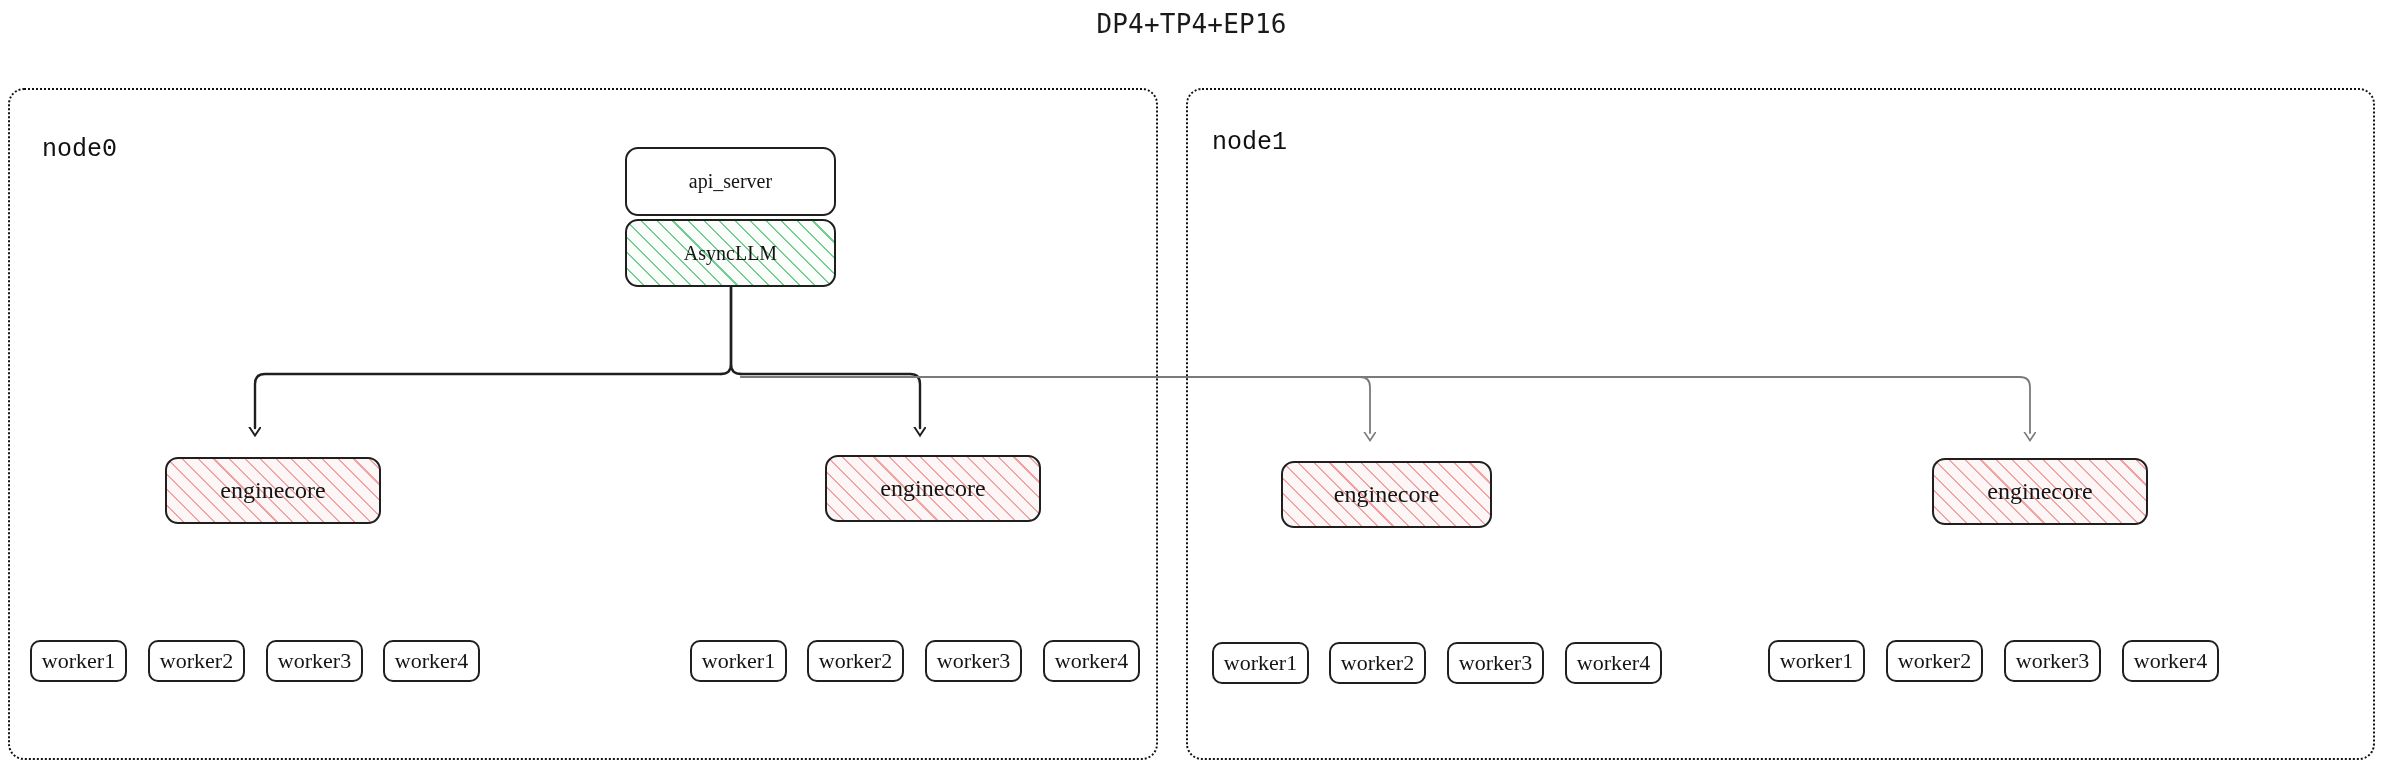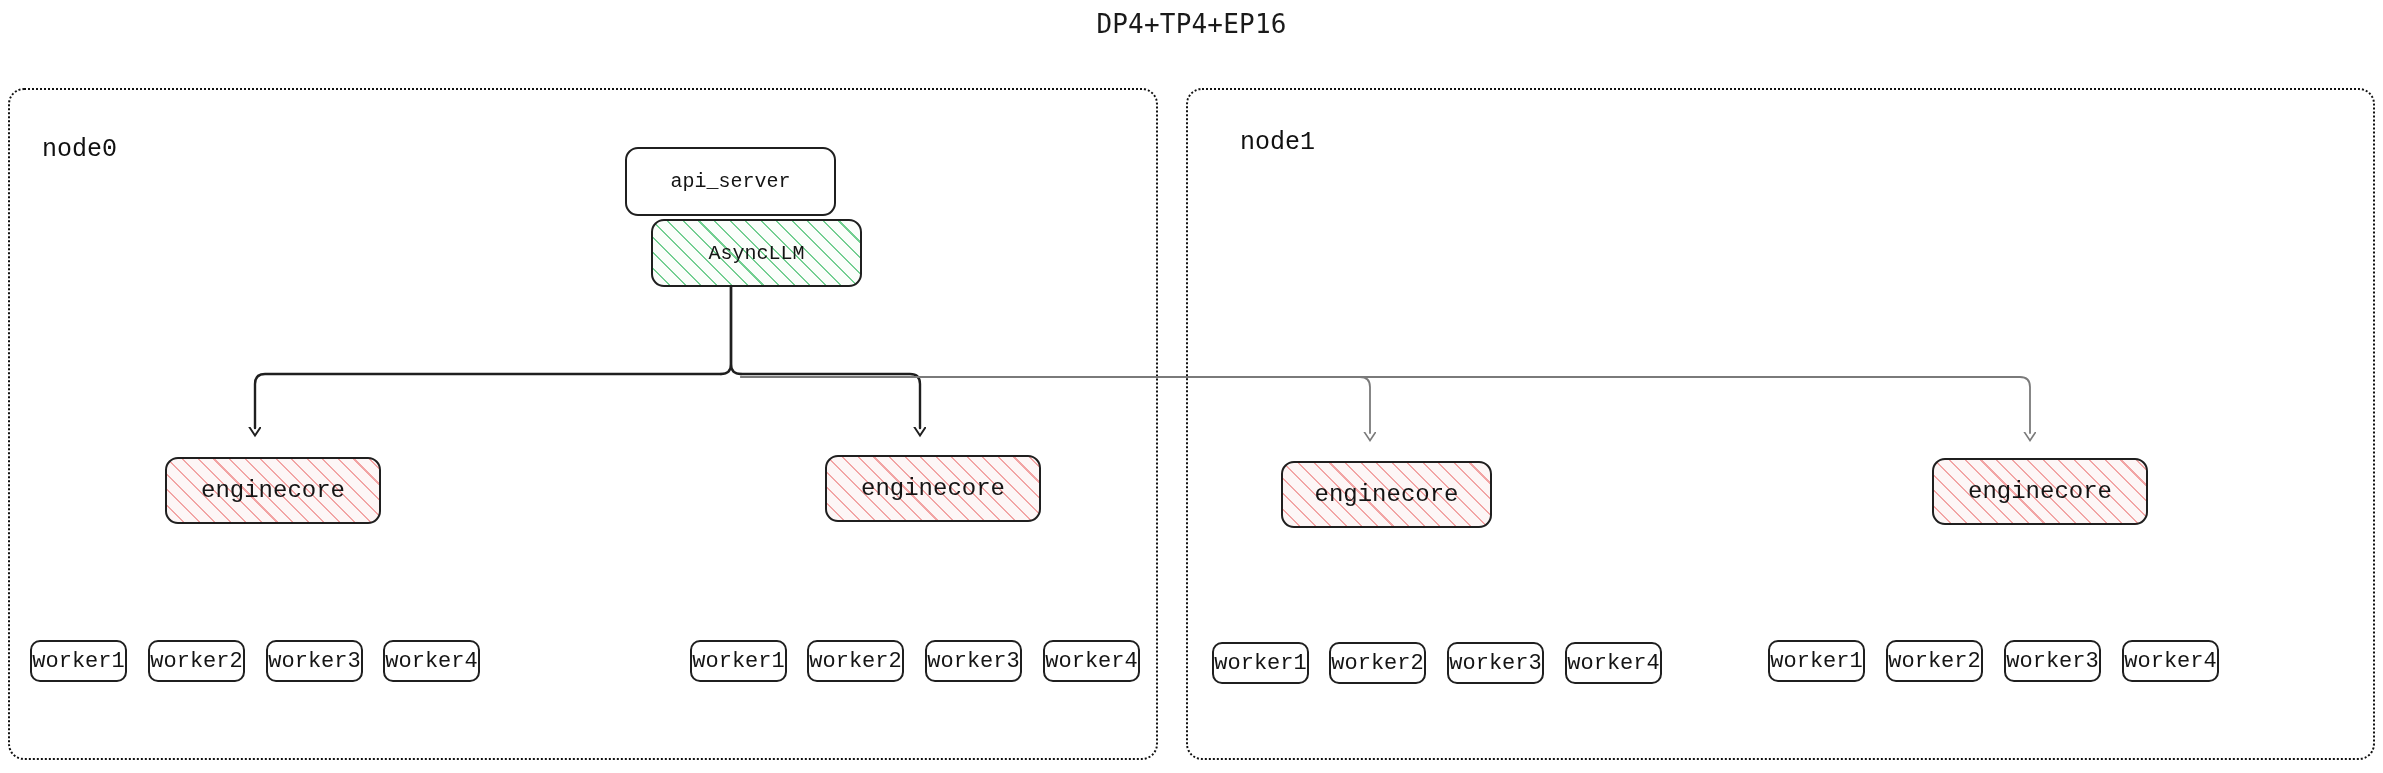--- a/index.html
+++ b/index.html
@@ -52,40 +52,39 @@
   .box {
     position: absolute;
     box-sizing: border-box;
     display: flex;
     align-items: center;
     justify-content: center;
     border: 2.2px solid #1f1f1f;
     border-radius: 11px;
     background: #ffffff;
     color: #141414;
-    font-family: Liberation Mono, monospace;
+    font-family: Liberation Serif, serif;
     white-space: nowrap;
   }
 
   .box-api {
     font-size: 20px;
     border-radius: 13px;
   }
 
   .box-async {
     font-size: 20px;
     border-radius: 13px;
     background-color: #fbfefb;
     background-image: repeating-linear-gradient(
        45deg,
        rgba(108, 204, 140, 0.95) 0px,
        rgba(108, 204, 140, 0.95) 1.5px,
        rgba(255,255,255,0) 1.5px,
        rgba(255,255,255,0) 11px);
-    margin-left: 26px;
   }
 
   .box-engine {
     font-size: 24px;
     border-radius: 13px;
     background-color: #fdf6f6;
     background-image: repeating-linear-gradient(
        45deg,
        rgba(240, 150, 150, 0.85) 0px,
        rgba(240, 150, 150, 0.85) 1.5px,
@@ -114,21 +113,21 @@
 <body>
 
 <div id="canvas">
 
   <div class="diagram-title">DP4+TP4+EP16</div>
 
   <div class="node-box" style="left:8px; top:88px; width:1150px; height:672px;"></div>
   <div class="node-label" style="left:42px; top:135px;">node0</div>
 
   <div class="node-box" style="left:1186px; top:88px; width:1189px; height:672px;"></div>
-  <div class="node-label" style="left:1212px; top:128px;margin-left:28px;">node1</div>
+  <div class="node-label" style="left:1212px; top:128px;">node1</div>
 
   <svg id="edges" viewBox="0 0 2383 773" xmlns="http://www.w3.org/2000/svg">
     <defs>
       <marker id="arrow-dark" markerWidth="12" markerHeight="14" refX="1.5" refY="6" orient="auto" markerUnits="userSpaceOnUse">
         <path d="M 0 0 L 9 6 L 0 12" fill="none" stroke="#1f1f1f" stroke-width="1.9"></path>
       </marker>
       <marker id="arrow-light" markerWidth="12" markerHeight="14" refX="1.5" refY="6" orient="auto" markerUnits="userSpaceOnUse">
         <path d="M 0 0 L 9 6 L 0 12" fill="none" stroke="#7a7a7a" stroke-width="1.6"></path>
       </marker>
     </defs>

